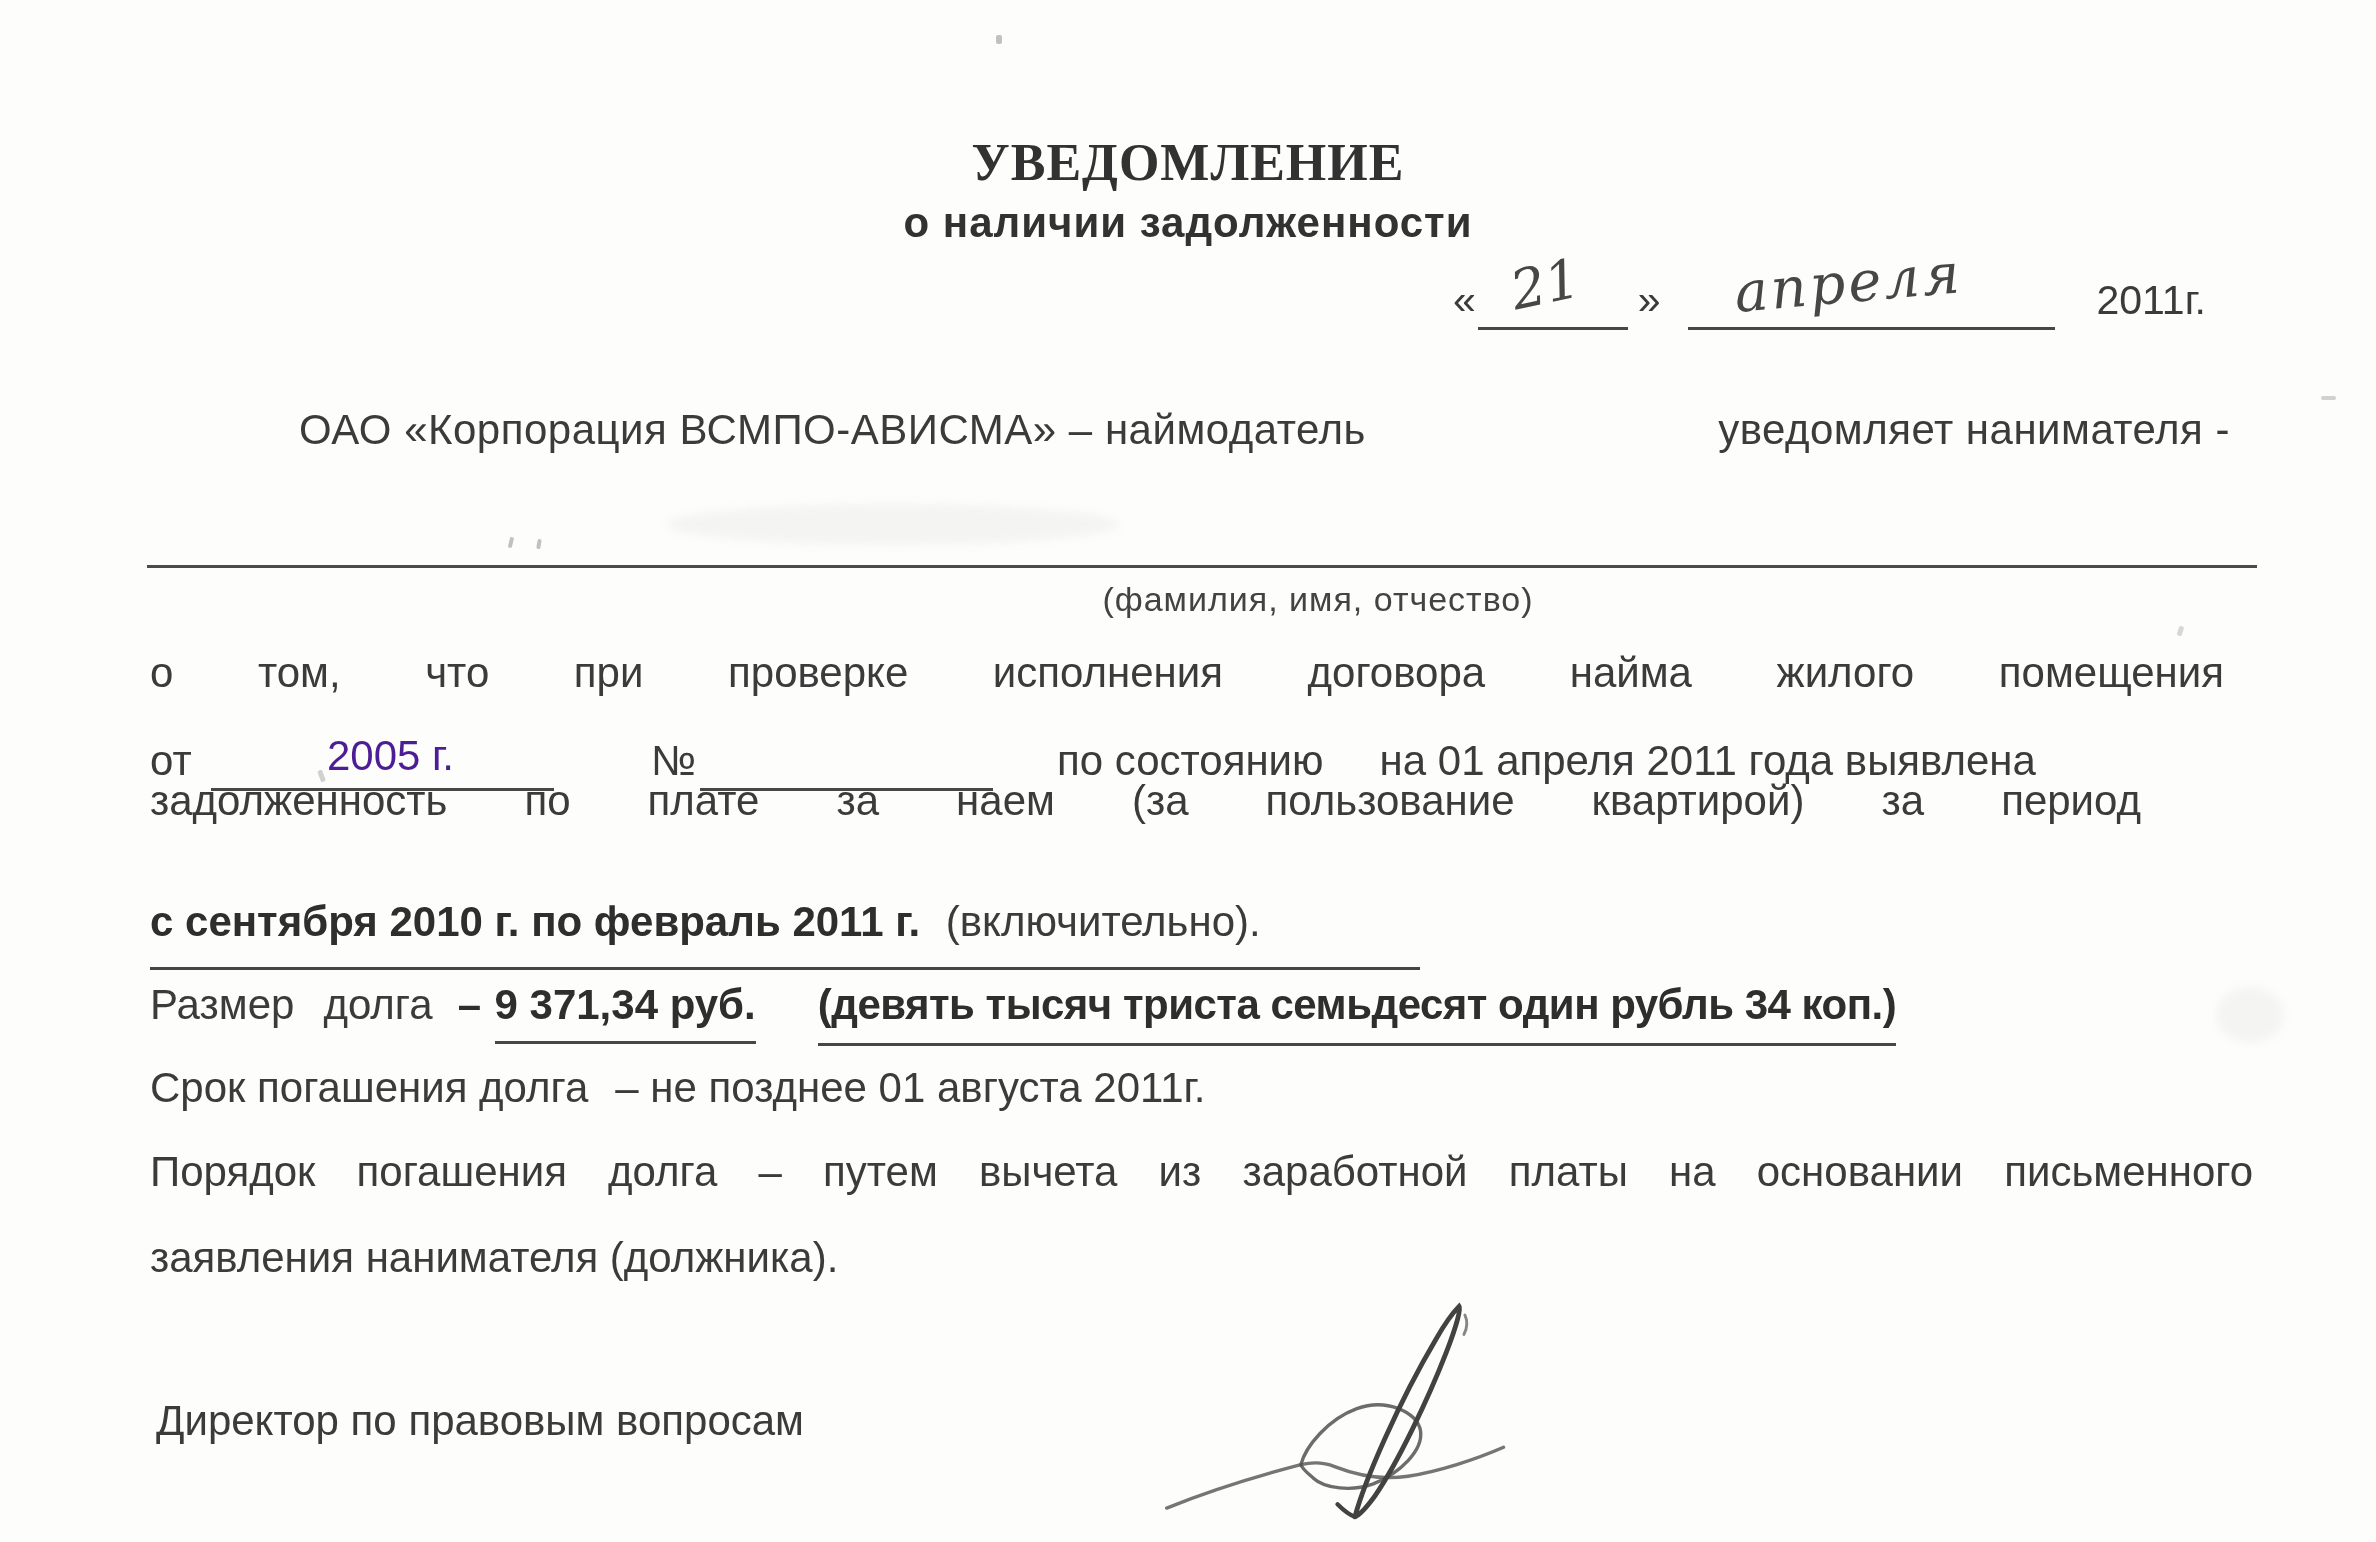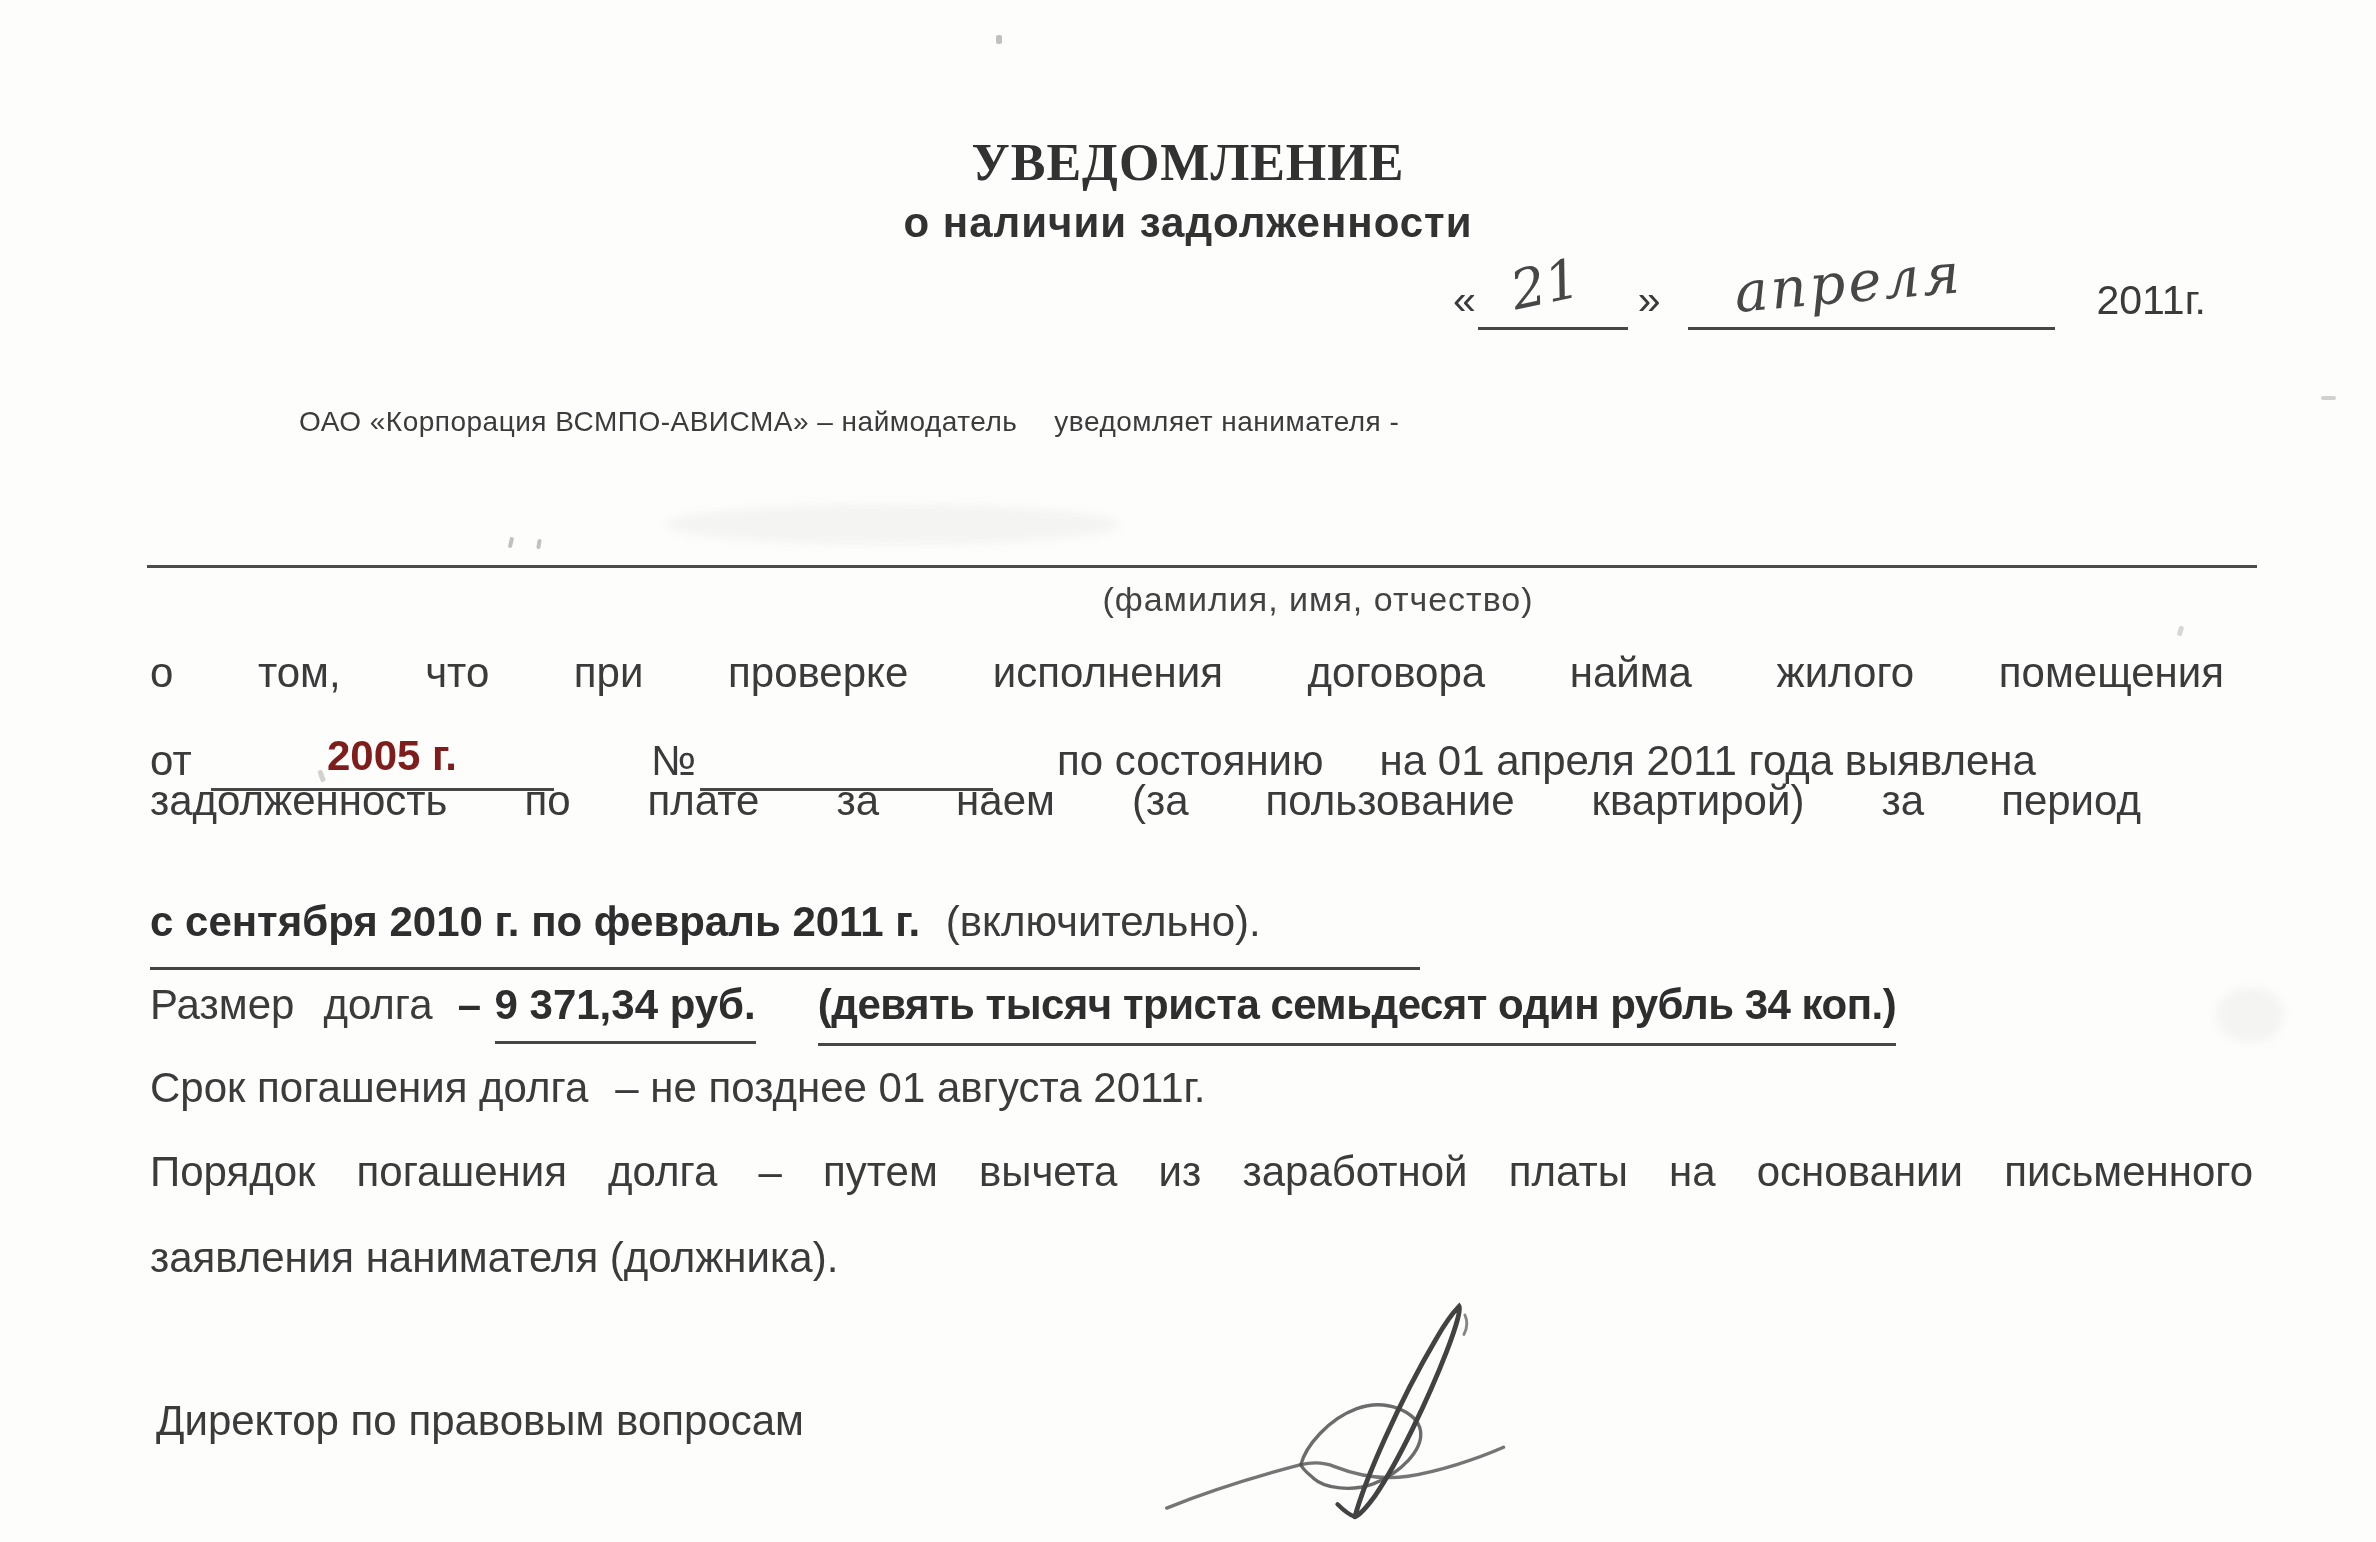--- a/index.html
+++ b/index.html
@@ -31,35 +31,35 @@
   .month-slot{width:377px;height:62px;position:relative;margin-left:27px;}
   .hw{
     font-family:"DejaVu Serif",serif;font-style:italic;color:#474747;
     position:absolute;
   }
   .hw-day{font-size:54px;left:33px;top:-11.6px;transform:rotate(-12deg);}
   .hw-month{font-size:56px;left:46px;top:-15.4px;transform:rotate(-5deg);letter-spacing:2.9px;}
   .date-year{margin-left:41px;padding-bottom:5.8px;}
   .intro{
     top:406px;left:299px;width:1931px;
-    font-size:28px;letter-spacing:0.5px;
-    display:flex;gap:37px;white-space:nowrap;
+    font-size:42px;letter-spacing:0.5px;
+    display:flex;gap:37px;white-space:nowrap;justify-content:space-between;
   }
   .name-underline{top:565px;left:147px;width:2110px;height:2.9px;background:#4b4b4b;}
   .name-caption{
     top:580px;left:0;width:2376px;text-align:center;
     font-size:34px;color:#434343;letter-spacing:1px;
     transform:translateX(130px);
   }
   .bodyline{left:150px;font-size:42px;color:#3b3b3b;white-space:nowrap;}
   .justify{white-space:normal;text-align:justify;text-align-last:justify;}
   .l1{top:649px;width:2074px;}
   .l2{top:732px;width:2086px;display:flex;align-items:flex-end;}
   .l2 .w-from{padding-bottom:5.8px;}
-  .blank-year{width:343px;height:56px;margin-left:19.3px;text-indent:116px;font-weight:700;color:#7f1d1d;}
+  .blank-year{width:343px;height:56px;margin-left:19.3px;text-indent:116px;font-weight:400;color:#4c1d95;}
   .w-num{margin-left:97px;padding-bottom:5.8px;}
   .blank-number{width:293px;height:56px;margin-left:3.9px;}
   .w-asof{margin-left:64px;padding-bottom:5.8px;}
   .w-result{margin-left:56px;padding-bottom:5.8px;}
   .l3{top:777px;width:1991px;}
   .l4{top:898px;}
   .l4 .b{font-weight:700;color:#2e2e2e;}
   .l4 .r{margin-left:14px;}
   .period-underline{top:967px;left:150px;width:1270px;height:2.9px;background:#454545;}
   .l5{top:981px;display:flex;align-items:baseline;}

